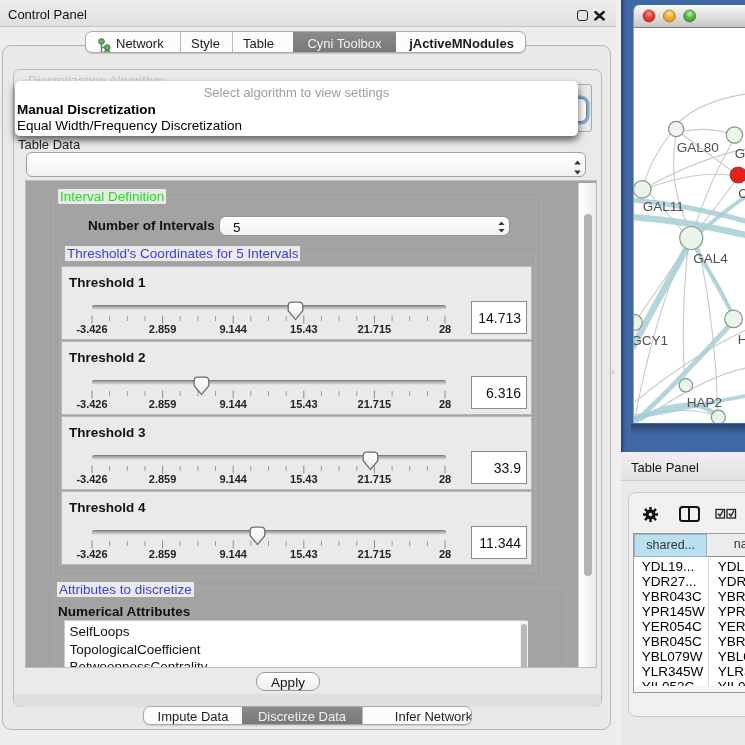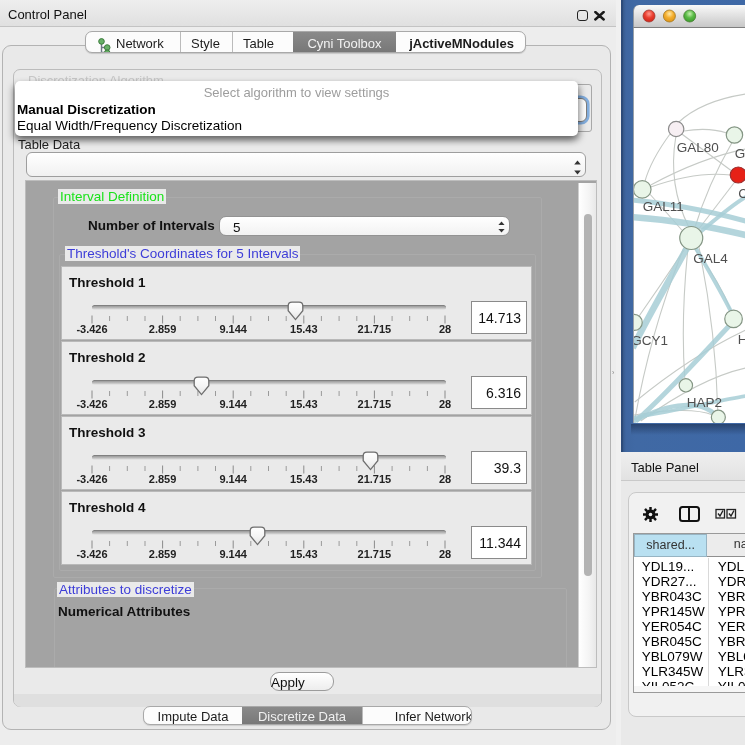--- a/index.html
+++ b/index.html
@@ -196,21 +196,21 @@
       <defs>
             <linearGradient id="g3004" x1="0" y1="0" x2="0" y2="1">
               <stop offset="0" stop-color="#ffffff"></stop>
               <stop offset="0.55" stop-color="#f4f4f4"></stop>
               <stop offset="1" stop-color="#e4e4e4"></stop>
             </linearGradient>
           </defs>
       <path d="M1.2 5 Q1.2 1.2 5 1.2 L12 1.2 Q15.8 1.2 15.8 5 L15.8 9.7 L8.5 18.6 L1.2 9.7 Z" fill="url(#g3004)" stroke="#6e6e6e" stroke-width="1.3"></path>
     </svg>
     <div class="abs" style="left:409px;top:34px;width:56px;height:33px;border:1.3px solid #8a8a8a;background:#fff;">
-      <div class="abs" style="right:5px;top:8px;font-size:14px;color:#111;">39.3</div>
+      <div class="abs" style="right:5px;top:8px;font-size:14px;color:#111;">33.9</div>
     </div>
   </div>
   <div class="abs" style="left:35px;top:308px;width:471px;height:74px;border:1px solid #b9b9b9;background:#eaeaea;">
     <div class="abs" style="left:7px;top:8px;font-size:13.5px;font-weight:bold;color:#111;">Threshold 4</div>
     <div class="abs" style="left:30px;top:38px;width:354px;height:5px;border-radius:2.5px;background:linear-gradient(#9a9a9a,#c2c2c2 55%,#ededed);border-top:1px solid #808080;"></div>
     <svg class="abs" style="left:28px;top:47px;" width="360" height="12" viewBox="0 0 360 12">
           <line x1="2.0" y1="1.5" x2="2.0" y2="9.5" stroke="#8a8a8a" stroke-width="1"></line>
           <line x1="19.6" y1="2" x2="19.6" y2="7" stroke="#9a9a9a" stroke-width="1"></line>
           <line x1="37.3" y1="2" x2="37.3" y2="7" stroke="#9a9a9a" stroke-width="1"></line>
           <line x1="55.0" y1="2" x2="55.0" y2="7" stroke="#9a9a9a" stroke-width="1"></line>
@@ -249,29 +249,36 @@
       <path d="M1.2 5 Q1.2 1.2 5 1.2 L12 1.2 Q15.8 1.2 15.8 5 L15.8 9.7 L8.5 18.6 L1.2 9.7 Z" fill="url(#g1874)" stroke="#6e6e6e" stroke-width="1.3"></path>
     </svg>
     <div class="abs" style="left:409px;top:34px;width:56px;height:33px;border:1.3px solid #8a8a8a;background:#fff;">
       <div class="abs" style="right:5px;top:8px;font-size:14px;color:#111;">11.344</div>
     </div>
   </div>
 
   <div class="abs" style="left:28px;top:405px;width:513px;height:120px;border:1px solid #ababab;border-radius:2px;"></div>
   <div class="abs" style="left:31px;top:398.5px;font-size:13.5px;color:#3d3dd8;background:#eaeaea;padding:0 2px;">Attributes to discretize</div>
   <div class="abs" style="left:32px;top:420.5px;font-size:13.5px;font-weight:bold;color:#111;">Numerical Attributes</div>
+  <div class="abs" style="left:38px;top:437px;width:463px;height:80px;border:1px solid #c9c9c9;background:#fff;">
+    <div class="abs" style="left:4.5px;top:3px;font-size:13.5px;color:#111;">SelfLoops</div>
+    <div class="abs" style="left:4.5px;top:20.5px;font-size:13.5px;color:#111;">TopologicalCoefficient</div>
+    <div class="abs" style="left:4.5px;top:38px;font-size:13.5px;color:#111;">BetweennessCentrality</div>
+    <div class="abs" style="left:455px;top:0;width:8px;height:80px;background:#f2f2f2;"></div>
+    <div class="abs" style="left:455.5px;top:2.5px;width:6.5px;height:77px;background:#b8b8b8;border-radius:3.5px;"></div>
+  </div>
 </div>
   </div>
 
 <div class="abs" style="left:578px;top:183px;width:18px;height:484px;background:linear-gradient(90deg,#ffffff,#f4f4f4 60%,#e8e8e8);border-left:1px solid #cfcfcf;"></div>
 <div class="abs" style="left:583.5px;top:214px;width:8.5px;height:362px;background:#b3b3b3;border-radius:4.5px;"></div>
 
 <div class="abs" style="left:14px;top:694px;width:587px;height:12.5px;background:#dfdfdf;border-radius:0 0 7px 7px;"></div>
 
-<div class="abs" style="left:270px;top:672px;width:64px;height:19px;border:1px solid #9c9c9c;border-radius:9px;background:linear-gradient(#ffffff,#ededed);text-align:left;">
+<div class="abs" style="left:256px;top:672px;width:64px;height:19px;border:1px solid #9c9c9c;border-radius:9px;background:linear-gradient(#ffffff,#ededed);text-align:center;">
   <span style="font-size:13.5px;color:#111;line-height:18px;">Apply</span>
 </div>
 
 <div class="abs" style="left:143px;top:706px;width:329px;height:19px;background:#fcfcfc;border:1px solid #a8a8a8;border-radius:7px;box-shadow:0 1px 1px rgba(0,0,0,0.12);overflow:hidden;">
   <div class="abs" style="left:98px;top:0;width:120px;height:19px;background:linear-gradient(#8a8a8a,#767676);"></div>
   <div class="abs" style="left:218px;top:0;width:1px;height:19px;background:#bbb;"></div>
   <div class="abs" style="left:0;top:2px;width:98px;text-align:center;font-size:13px;color:#1c1c1c;">Impute Data</div>
   <div class="abs" style="left:98px;top:2px;width:120px;text-align:center;font-size:13px;color:#f0f0f0;">Discretize Data</div>
   <div class="abs" style="left:234px;top:2px;width:111px;text-align:center;font-size:13px;color:#1c1c1c;">Infer Network</div>
 </div>

